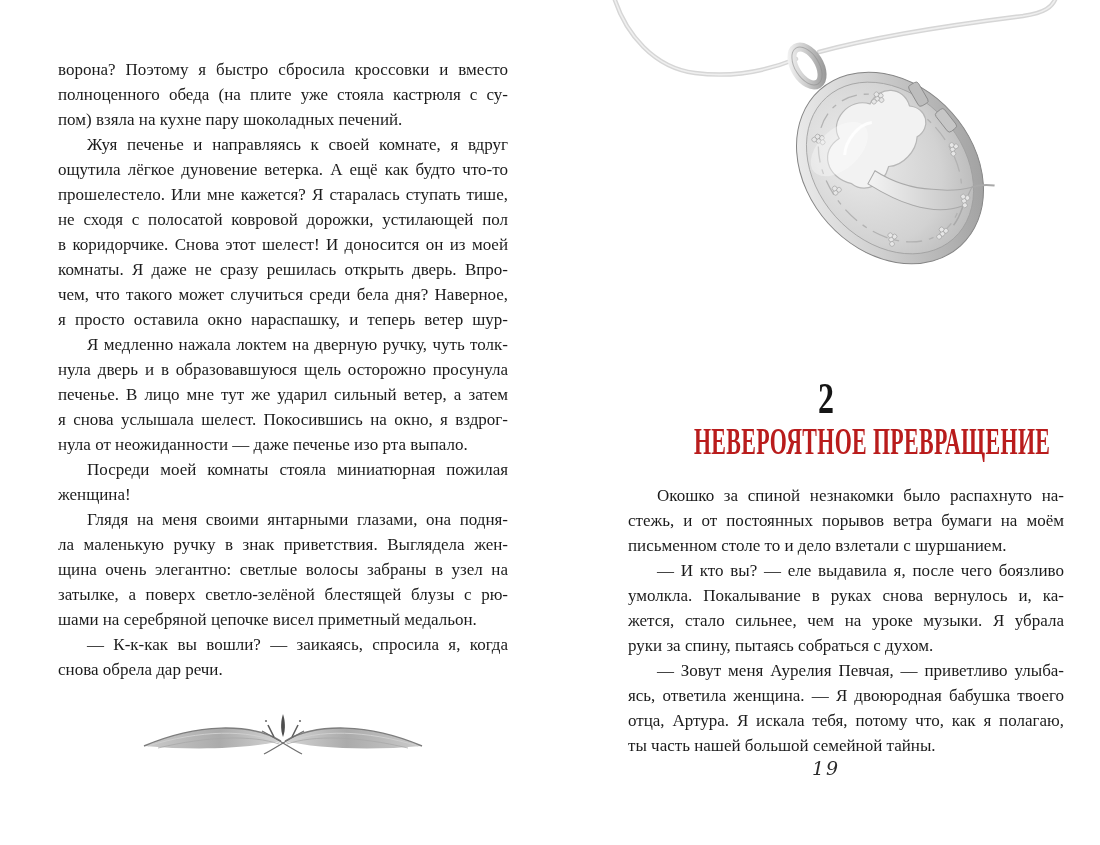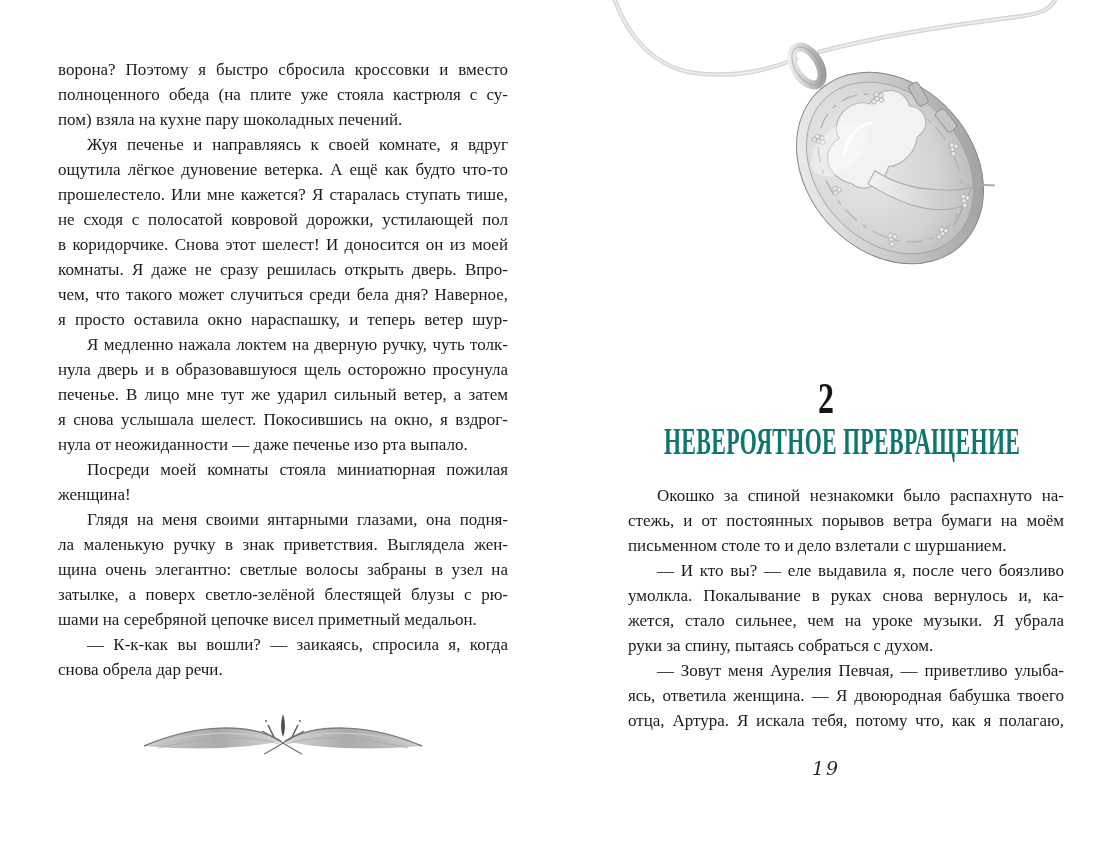--- a/index.html
+++ b/index.html
@@ -17,22 +17,22 @@
   .divider { position:absolute; left:58px; top:710px; width:450px; text-align:center; }
 
   .illustration { position:absolute; left:555px; top:0; width:545px; height:335px; }
 
   .chapter-number {
     position:absolute; left:608px; top:374px; width:436px; text-align:center;
     font-weight:bold; font-size:40px; color:#151515;
   }
   .chapter-number > span { display:inline-block; transform:scale(0.8,1.12); transform-origin:center; }
   .chapter-title {
-    position:absolute; left:598px; top:424px; width:436px; margin:0; text-align:center;
-    font-weight:bold; font-size:30px; letter-spacing:0.5px; color:#0f766e; white-space:nowrap;
+    position:absolute; left:628px; top:424px; width:436px; margin:0; text-align:center;
+    font-weight:bold; font-size:30px; letter-spacing:0.5px; color:#b91c1c; white-space:nowrap;
   }
   .chapter-title > span { display:inline-block; transform:scale(0.73,1.28); transform-origin:center; }
 
   .page-number {
     position:absolute; left:608px; top:757px; width:436px; text-align:center;
     font-family:"DejaVu Serif", serif; font-style:italic; font-size:19px;
     letter-spacing:2px; color:#2a2a2a;
   }
 </style>
 </head>
@@ -221,17 +221,18 @@
         <div class="line indent">Окошко за спиной незнакомки было распахнуто на-</div>
         <div class="line">стежь, и от постоянных порывов ветра бумаги на моём</div>
         <div class="line last">письменном столе то и дело взлетали с шуршанием.</div>
         <div class="line indent">— И кто вы? — еле выдавила я, после чего боязливо</div>
         <div class="line">умолкла. Покалывание в руках снова вернулось и, ка-</div>
         <div class="line">жется, стало сильнее, чем на уроке музыки. Я убрала</div>
         <div class="line last">руки за спину, пытаясь собраться с духом.</div>
         <div class="line indent">— Зовут меня Аурелия Певчая, — приветливо улыба-</div>
         <div class="line">ясь, ответила женщина. — Я двоюродная бабушка твоего</div>
         <div class="line">отца, Артура. Я искала тебя, потому что, как я полагаю,</div>
+        <div class="line last">ты часть нашей большой семейной тайны.</div>
       </div>
 
     <div class="page-number">19</div>
   </section>
 </div>
 
 </body></html>

